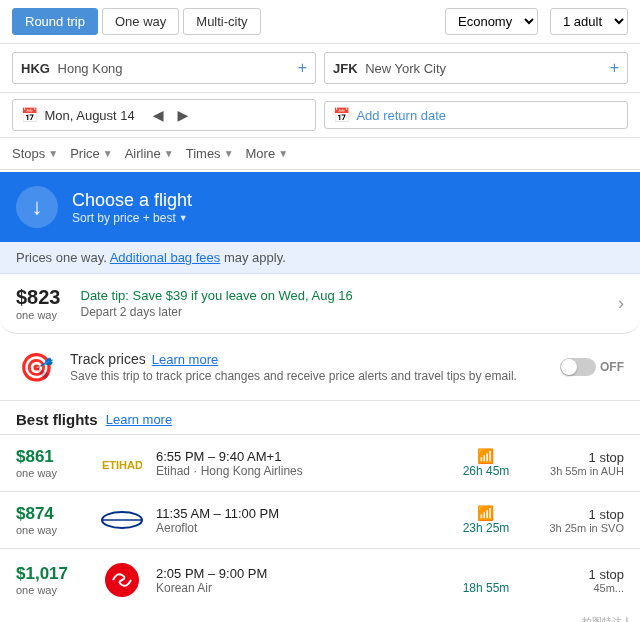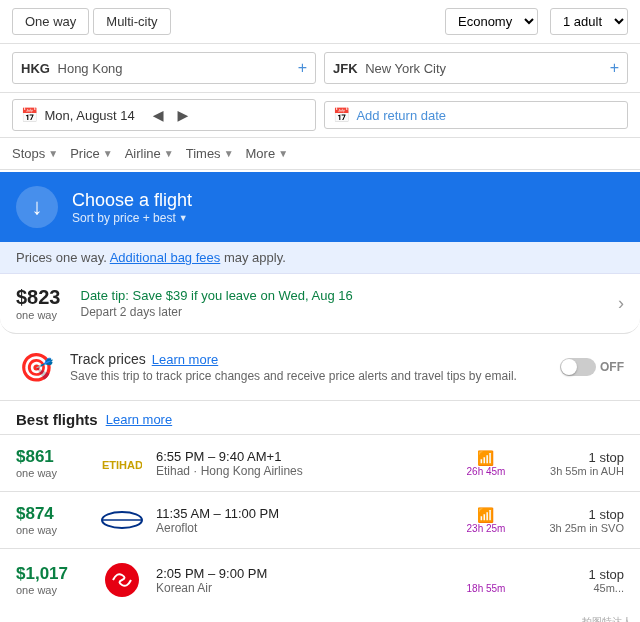--- a/index.html
+++ b/index.html
@@ -392,22 +392,22 @@
     .flight-duration-col {
       width: 80px;
       flex-shrink: 0;
       text-align: center;
     }
     .flight-duration-col .wifi-icon {
       font-size: 14px;
       color: #555;
     }
     .flight-duration-col .duration {
-      font-size: 10px;
-      color: #a21caf;
+      font-size: 12px;
+      color: #0f766e;
     }
     .flight-stop-col {
       width: 90px;
       flex-shrink: 0;
       text-align: right;
     }
     .flight-stop-col .stop-count {
       font-size: 13px;
       color: #333;
     }
@@ -427,20 +427,21 @@
       color: #aaa;
     }
   </style>
 </head>
 <body>
 
 <div class="container">
 
   <div class="top-bar">
     <div class="trip-type-group">
+      <button class="trip-btn active">Round trip</button>
       <button class="trip-btn">One way</button>
       <button class="trip-btn">Multi-city</button>
     </div>
     <div class="spacer"></div>
     <div class="right-controls">
       <select class="select-box">
         <option>Economy</option>
       </select>
       <select class="select-box">
         <option>1 adult</option>

